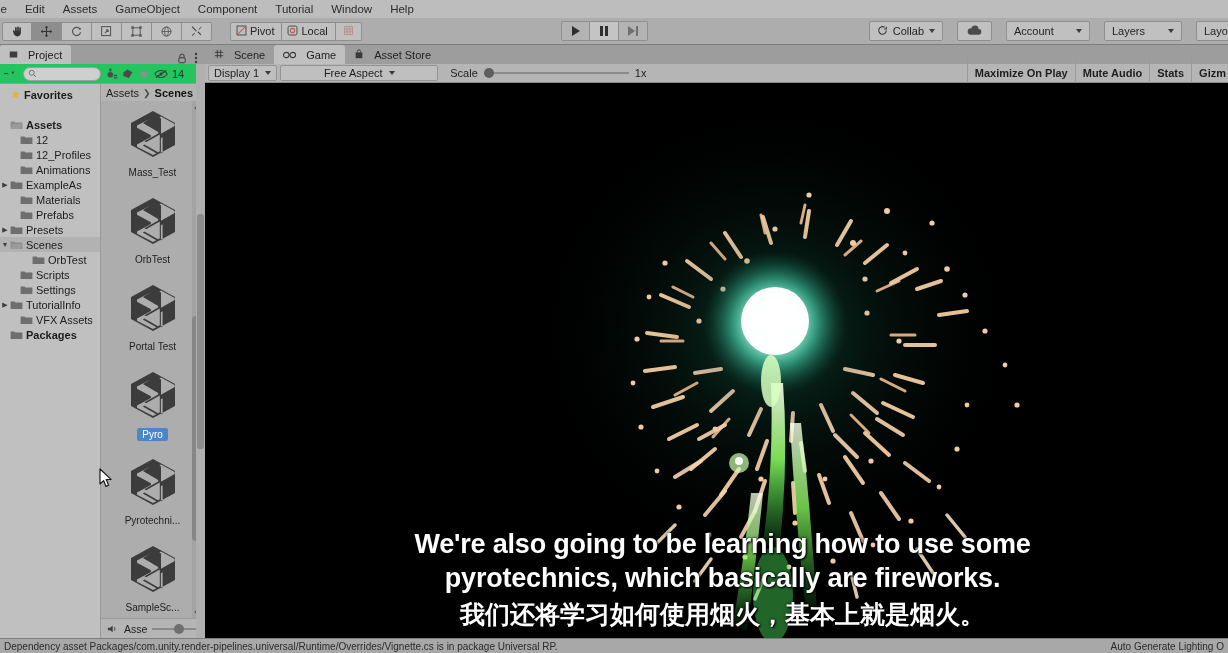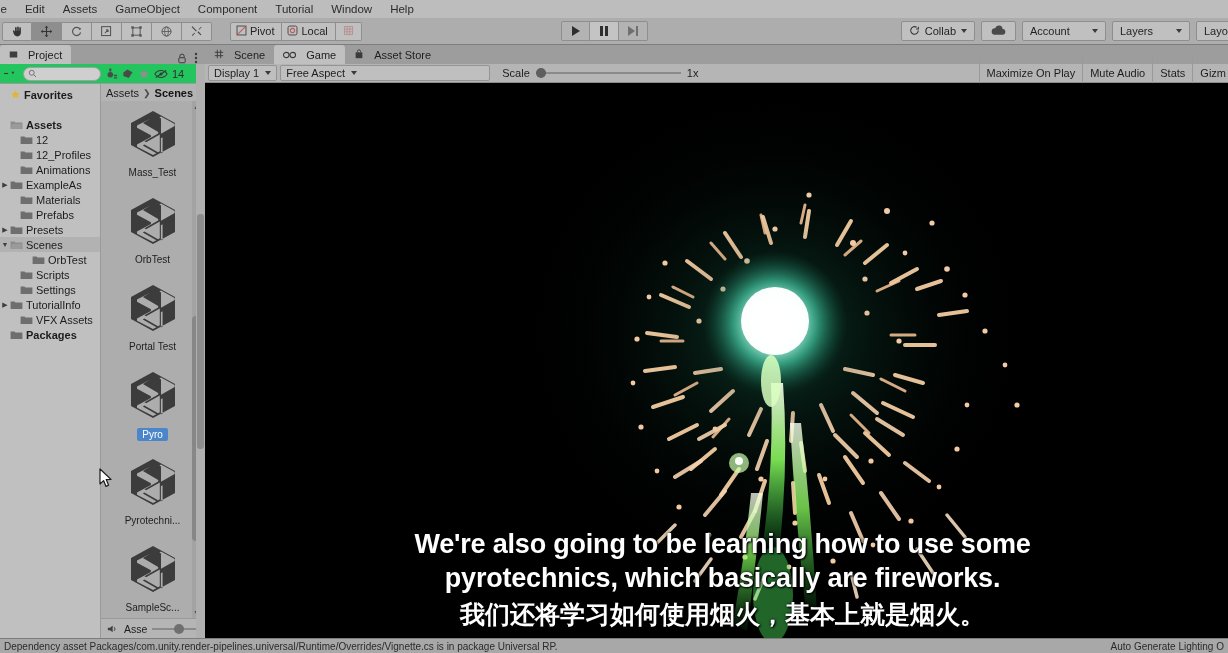--- a/index.html
+++ b/index.html
@@ -73,21 +73,21 @@
   .playbtn.pause { background: #c4c4c4; }
   .tri { width:0;height:0;border-left:8px solid #2f2f2f;border-top:5px solid transparent;border-bottom:5px solid transparent; }
   .pausebars { display:flex; gap:2px; }
   .pausebars i { display:block; width:3px; height:10px; background:#2f2f2f; }
   .stepico { display:flex; align-items:center; gap:1px; opacity:.55; }
   .stepico i.t { width:0;height:0;border-left:7px solid #3a3a3a;border-top:5px solid transparent;border-bottom:5px solid transparent; }
   .stepico i.b { width:2px;height:10px;background:#3a3a3a; }
 
   .right-group {
     position: absolute; right: 0px; top: 3px;
-    display: flex; align-items: center; gap: 6px;
+    display: flex; align-items: center; gap: 14px;
   }
   .rbtn {
     height: 20px; padding: 0 7px;
     background: #c0c0c0; border: 1px solid #8e8e8e; border-radius: 2px;
     display: flex; align-items: center; gap: 5px;
     font-size: 11px; color: #1f1f1f; white-space: nowrap;
   }
   .rbtn.wide { min-width: 84px; justify-content: space-between; }
   .caret { width:0;height:0;border-top:4px solid #3a3a3a;border-left:3.5px solid transparent;border-right:3.5px solid transparent; }
 
@@ -201,31 +201,31 @@
   .game-toolbar {
     position: absolute; left: 205px; top: 64px; width: 1023px; height: 19px;
     background: #b5b5b5; border-bottom: 1px solid #8c8c8c;
     display: flex; align-items: center; font-size: 11px;
   }
   .gt-drop {
     height: 16px; margin-left: 3px; padding: 0 5px;
     background: #bfbfbf; border: 1px solid #949494; border-radius: 2px;
     display: flex; align-items: center; gap: 6px; white-space: nowrap;
   }
-  .gt-drop.aspect { width: 210px; justify-content: flex-start; }
+  .gt-drop.aspect { width: 158px; justify-content: center; }
   .gt-scale { display: flex; align-items: center; gap: 6px; margin-left: 12px; }
   .scale-track { width: 145px; height: 2px; background: #8a8a8a; position: relative; }
   .scale-knob {
     position: absolute; left: 0; top: -4px; width: 10px; height: 10px;
     border-radius: 50%; background: #5e5e5e;
   }
   .gt-right { margin-left: auto; display: flex; align-items: center; height: 19px; }
   .gt-toggle {
     height: 35px; padding: 0 7px; display: flex; align-items: center;
-    border-left: 1px solid #9a9a9a; white-space: nowrap;
+    border-left: 1px solid #9a9a9a; white-space: nowrap; font-weight: bold;
   }
   .gameview {
     position: absolute; left: 205px; top: 83px; width: 1023px; height: 555px;
     background: #000; overflow: hidden;
   }
   .subs {
     position: absolute; left: 12px; right: 0; bottom: 8px;
     text-align: center; color: #fff;
     font-family: "Liberation Sans", sans-serif;
     font-weight: bold;

